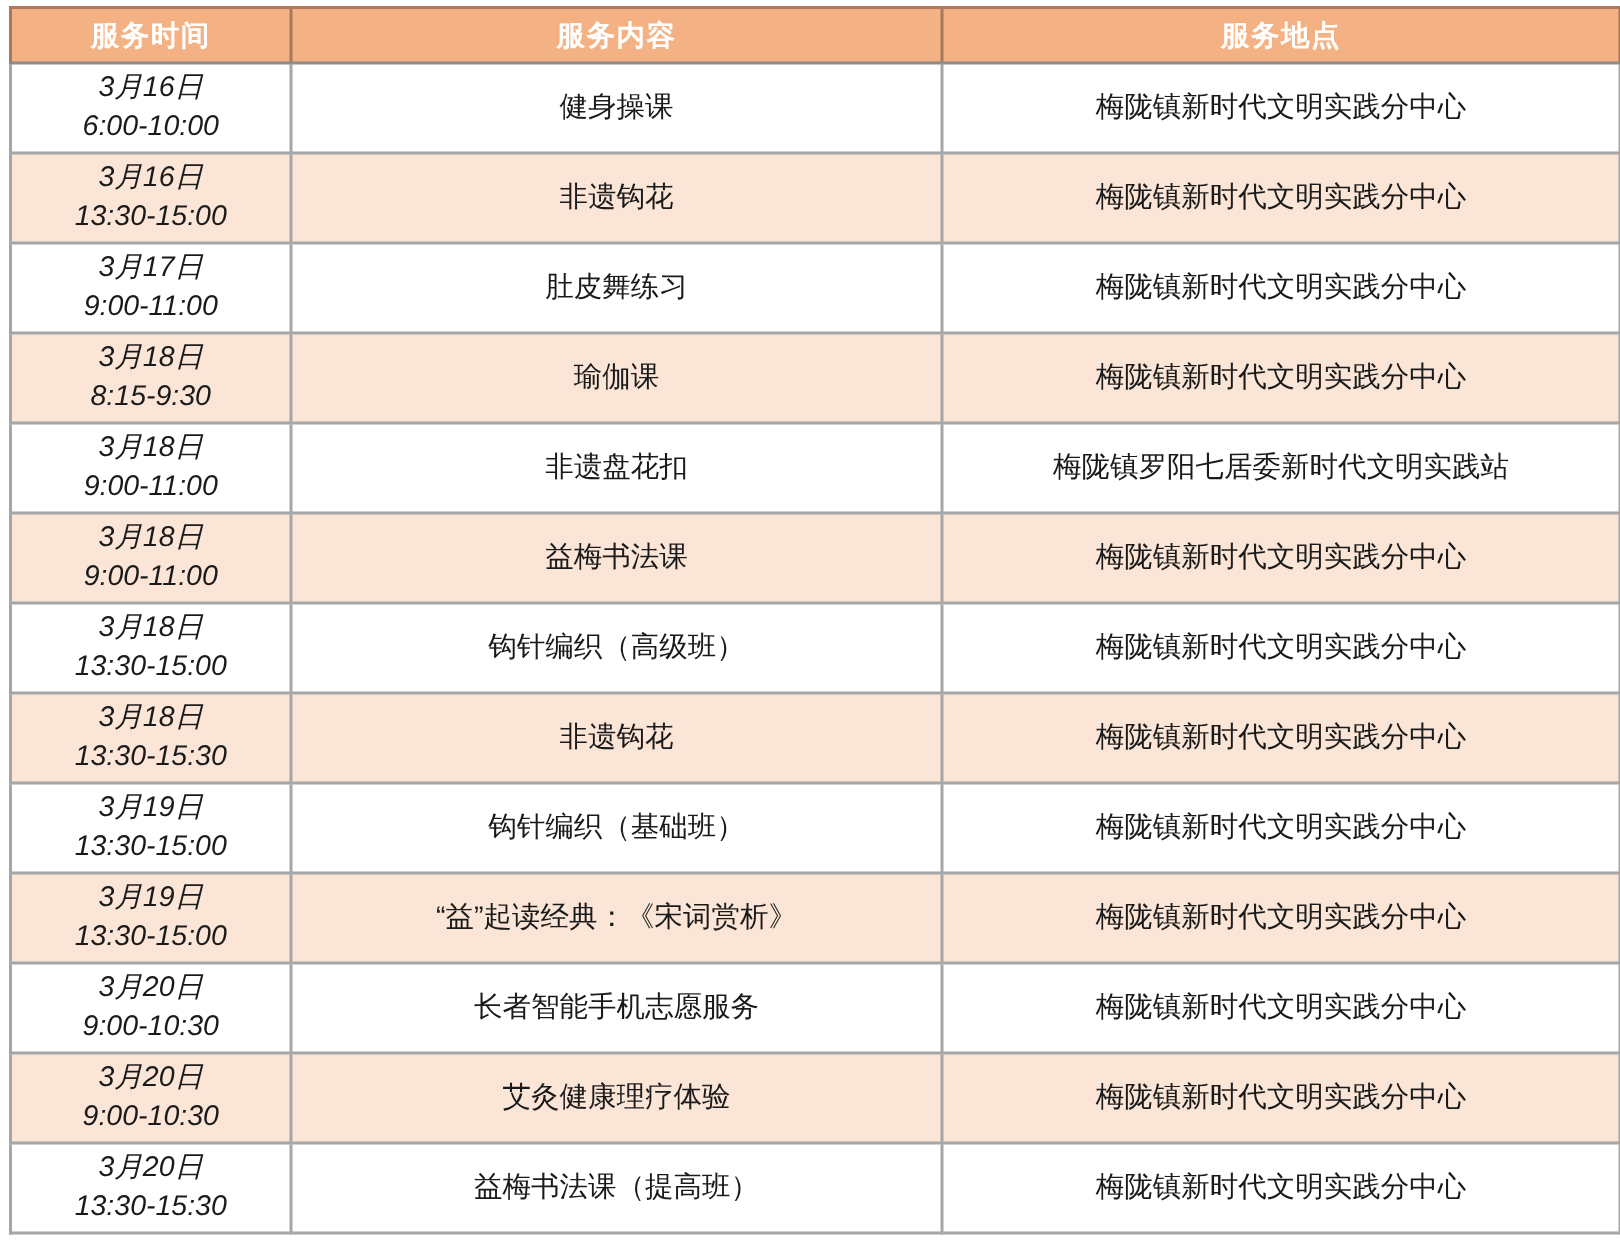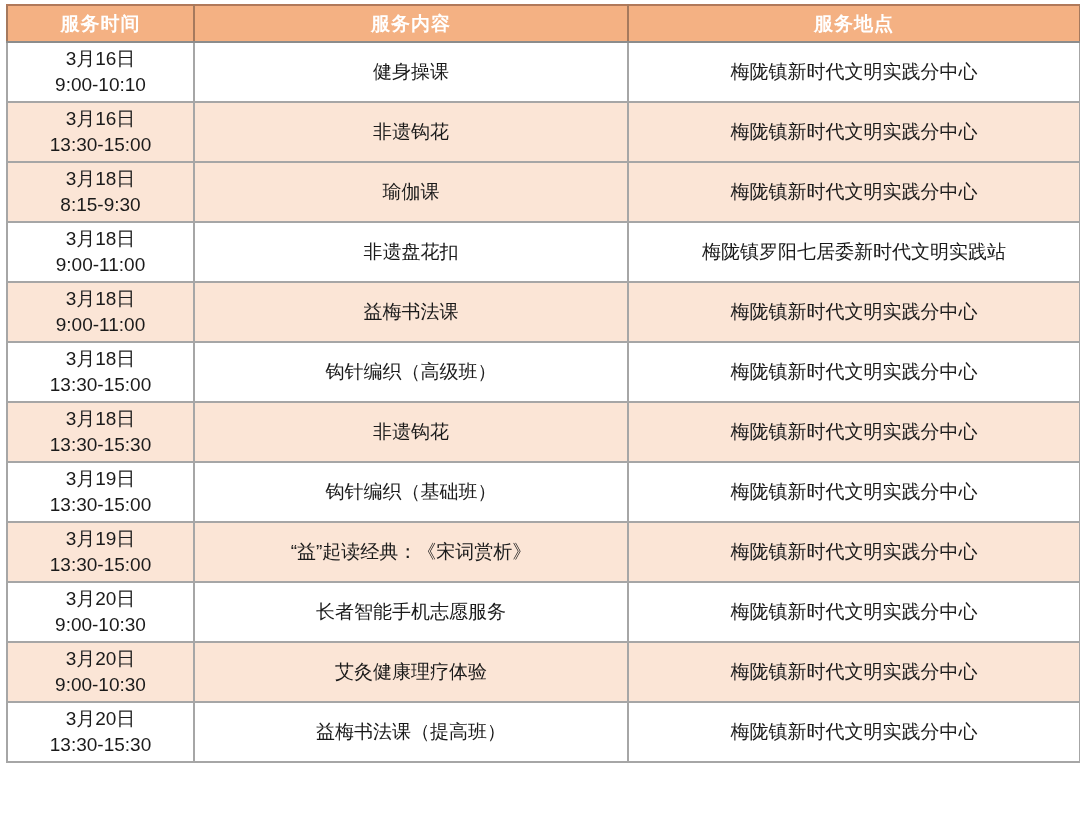--- a/index.html
+++ b/index.html
@@ -44,21 +44,21 @@
       vertical-align: middle;
       font-size: 19px;
       color: var(--cell-text, #1A1A1A);
       border: 2px solid var(--grid-line, #A6A6A6);
       line-height: 1.38;
       background: #ffffff;
     }
     tbody tr.alt td {
       background: var(--alt-row-bg, #FBE5D6);
     }
-    tbody td .time-line { display: block; }
+    tbody td .time-line { display: block; font-style: italic; }
   </style>
 </head>
 <body>
 
 <div class="table-wrap">
   <table class="schedule">
     <colgroup>
       <col class="c-time">
       <col class="c-content">
       <col class="c-location">
@@ -67,31 +67,39 @@
       <tr>
         <th>服务时间</th>
         <th>服务内容</th>
         <th>服务地点</th>
       </tr>
     </thead>
     <tbody>
         <tr>
           <td>
             <span class="time-line">3月16日</span>
-            <span class="time-line">9:00-10:10</span>
+            <span class="time-line">6:00-10:00</span>
           </td>
           <td>健身操课</td>
           <td>梅陇镇新时代文明实践分中心</td>
         </tr>
         <tr class="alt">
           <td>
             <span class="time-line">3月16日</span>
             <span class="time-line">13:30-15:00</span>
           </td>
           <td>非遗钩花</td>
+          <td>梅陇镇新时代文明实践分中心</td>
+        </tr>
+        <tr>
+          <td>
+            <span class="time-line">3月17日</span>
+            <span class="time-line">9:00-11:00</span>
+          </td>
+          <td>肚皮舞练习</td>
           <td>梅陇镇新时代文明实践分中心</td>
         </tr>
         <tr class="alt">
           <td>
             <span class="time-line">3月18日</span>
             <span class="time-line">8:15-9:30</span>
           </td>
           <td>瑜伽课</td>
           <td>梅陇镇新时代文明实践分中心</td>
         </tr>

